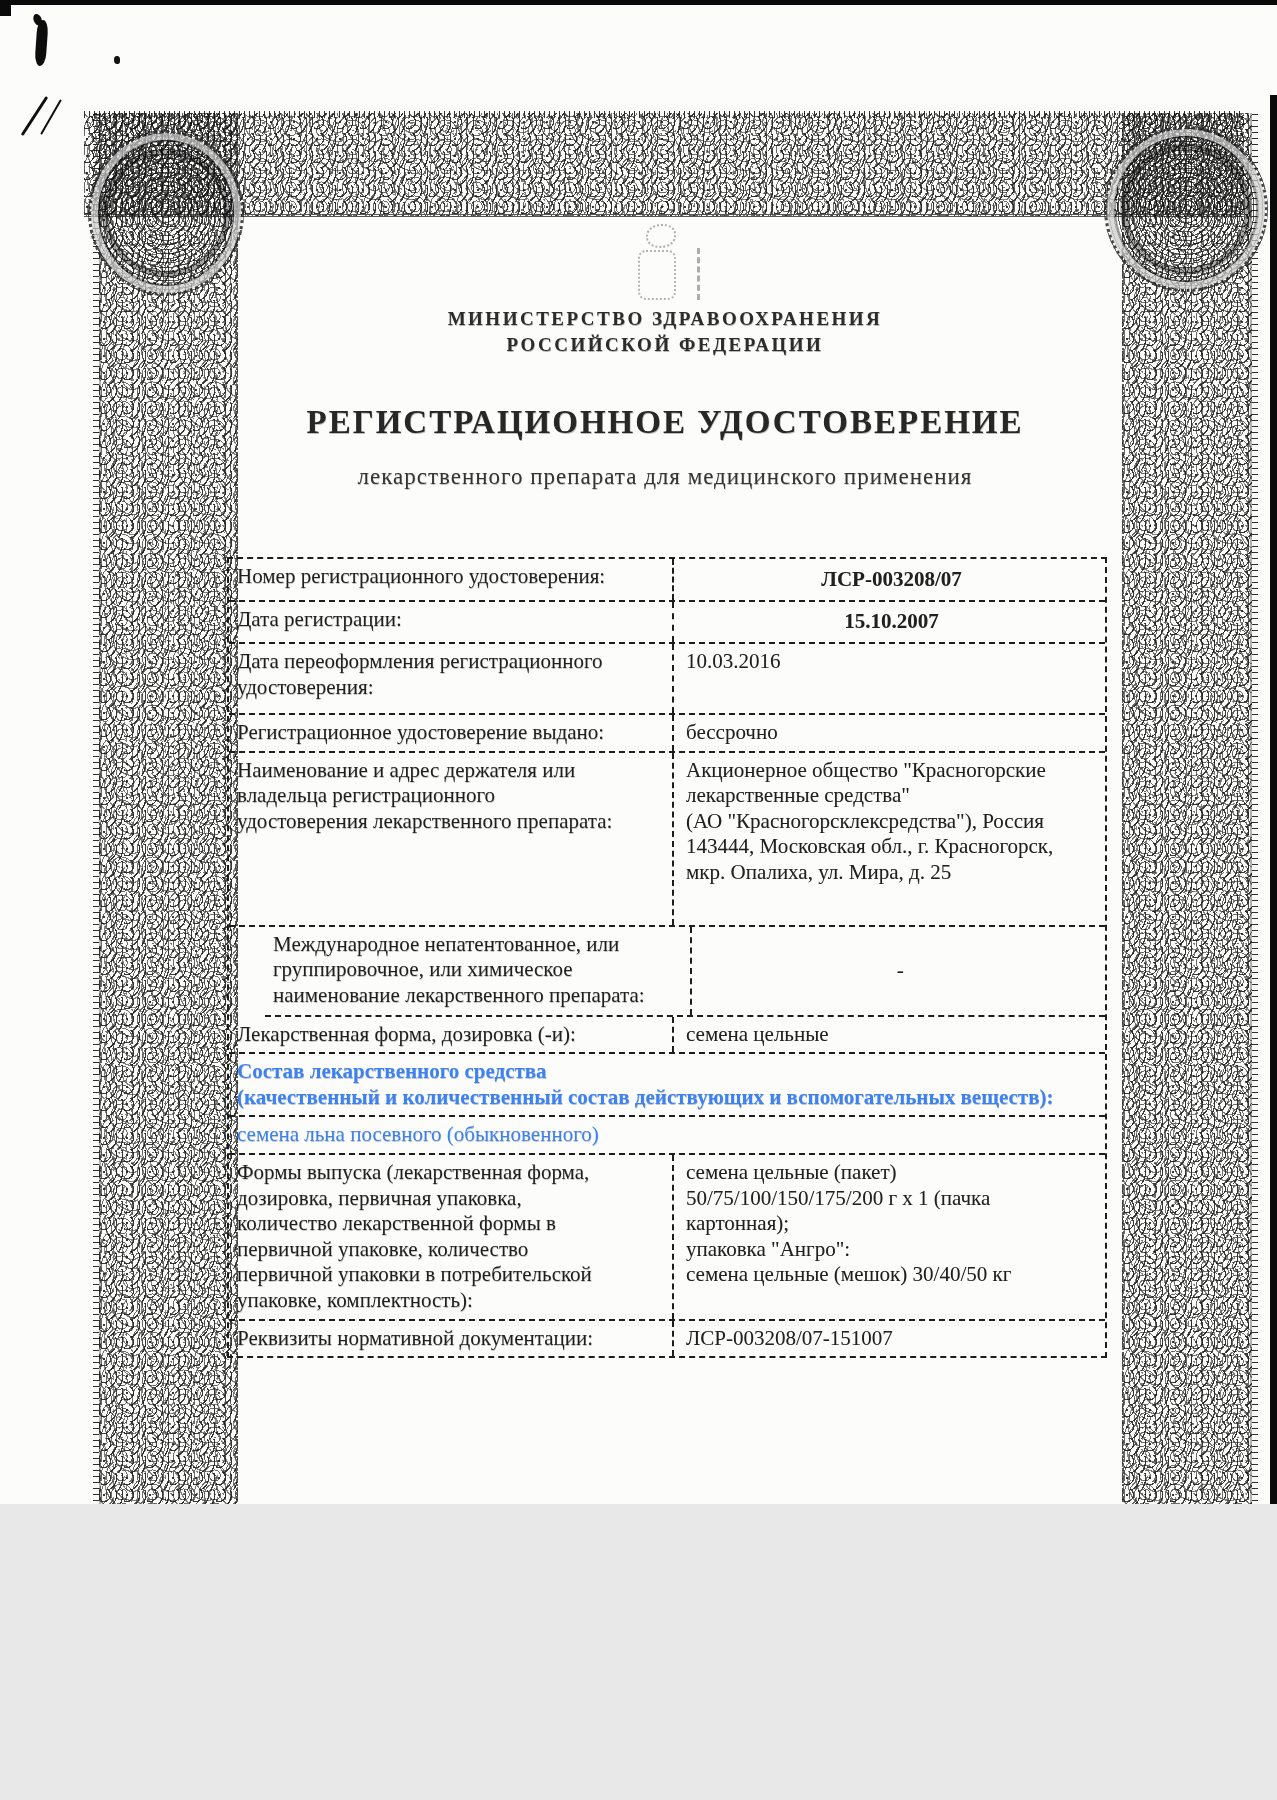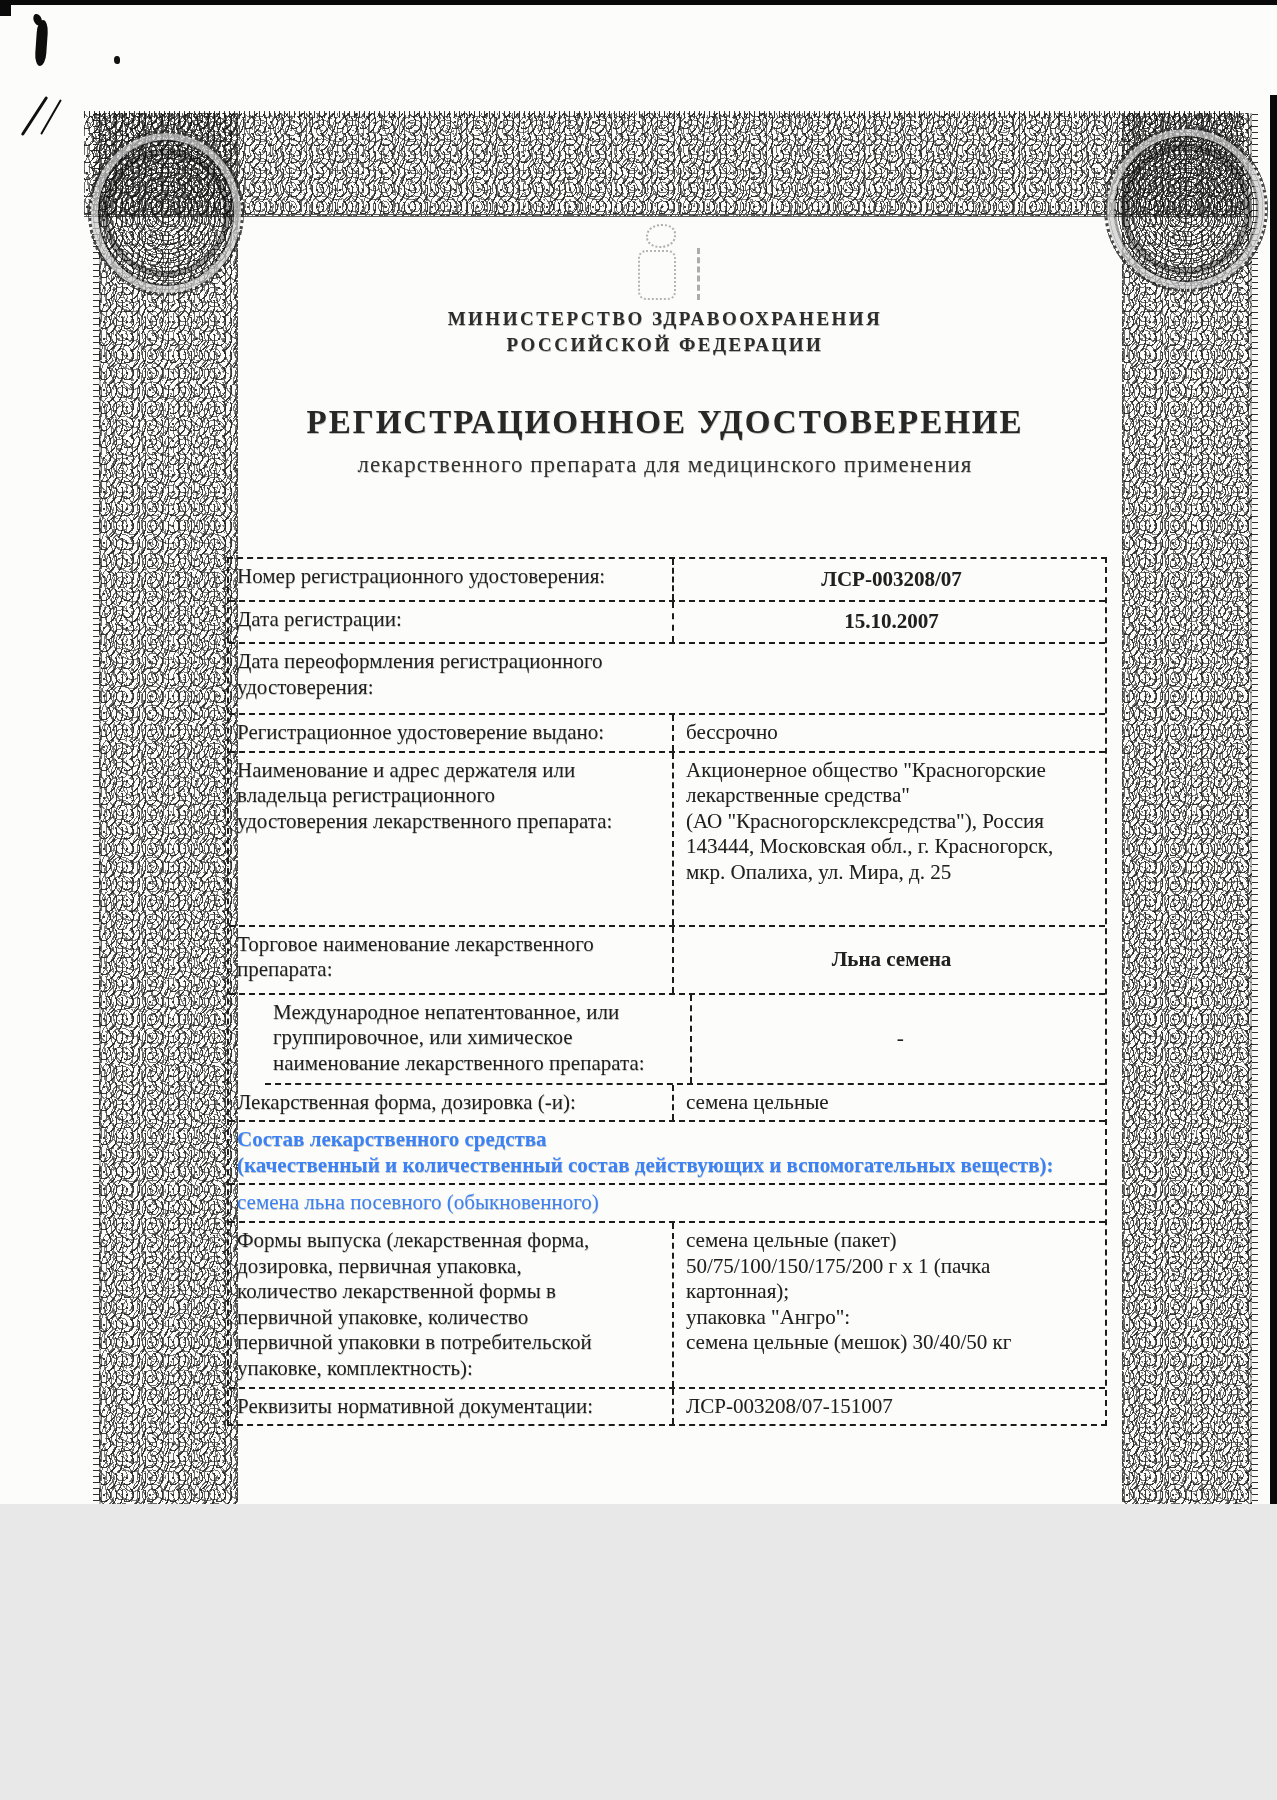--- a/index.html
+++ b/index.html
@@ -69,21 +69,21 @@
     border:2px dotted #555;border-radius:50% 40% 50% 45%;}
   .emblem .e-body{position:absolute;left:10px;top:28px;width:34px;height:46px;
     border:2px dotted #606060;border-radius:8px;}
   .emblem .e-line{position:absolute;right:4px;top:26px;height:52px;border-left:3px dashed #4c4c4c;}
   
   .doc-head{position:absolute;left:227px;width:876px;text-align:center;}
   .ministry{top:306px;font-weight:bold;font-size:19px;letter-spacing:2.5px;
     color:#2c2c2c;line-height:1.38;text-shadow:0.5px 0.5px 0 rgba(0,0,0,.28);}
   .doc-title{top:404px;font-weight:bold;font-size:33px;letter-spacing:2px;
     color:#272727;text-shadow:0.6px 0.6px 0 rgba(0,0,0,.25);}
-  .doc-subtitle{top:452px;font-size:23px;letter-spacing:1px;color:#343434;
+  .doc-subtitle{top:464px;font-size:23px;letter-spacing:1px;color:#343434;
     text-shadow:0.4px 0.5px 0 rgba(0,0,0,.22);}
   
   .reg-table{position:absolute;left:227px;top:557px;width:876px;
     border:2px dashed #1d1d1d;font-size:21px;line-height:1.22;}
   .t-row{display:flex;box-sizing:border-box;border-bottom:2px dashed #1d1d1d;}
   .t-row:last-child{border-bottom:none;}
   .t-label{box-sizing:border-box;width:443px;padding:5px 10px 5px 8px;
     font-weight:normal;color:#1f1f1f;white-space:pre-line;
     text-shadow:0.4px 0.5px 0 rgba(0,0,0,.22);}
   .t-value{box-sizing:border-box;width:433px;padding:5px 8px 5px 12px;
@@ -143,39 +143,35 @@
         <div class="t-label">Номер регистрационного удостоверения:</div>
         <div class="t-value v-center v-bold">ЛСР-003208/07</div>
       </div>
       <div class="t-row" style="min-height: 42px;">
         <div class="t-label">Дата регистрации:</div>
         <div class="t-value v-center v-bold">15.10.2007</div>
       </div>
       <div class="t-row" style="min-height: 71px;">
         <div class="t-label">Дата переоформления регистрационного
 удостоверения:</div>
+        <div class="t-value">10.03.2016</div>
       </div>
       <div class="t-row" style="min-height: 34px; align-items: flex-end;">
         <div class="t-label">Регистрационное удостоверение выдано:</div>
         <div class="t-value">бессрочно</div>
       </div>
       <div class="t-row" style="min-height: 174px;">
         <div class="t-label">Наименование и адрес держателя или
 владельца регистрационного
 удостоверения лекарственного препарата:</div>
         <div class="t-value">Акционерное общество "Красногорские
 лекарственные средства"
 (АО "Красногорсклексредства"), Россия
 143444, Московская обл., г. Красногорск,
 мкр. Опалиха, ул. Мира, д. 25</div>
-      </div>
-      <div class="t-row" style="min-height: 68px;">
-        <div class="t-label">Торговое наименование лекарственного
-препарата:</div>
-        <div class="t-value v-center v-bold">Льна семена</div>
       </div>
       <div class="t-row" style="min-height: 90px; margin-left: 36px;">
         <div class="t-label">Международное непатентованное, или
 группировочное, или химическое
 наименование лекарственного препарата:</div>
         <div class="t-value v-center">-</div>
       </div>
       <div class="t-row" style="min-height: 37px;">
         <div class="t-label">Лекарственная форма, дозировка (-и):</div>
         <div class="t-value">семена цельные</div>

